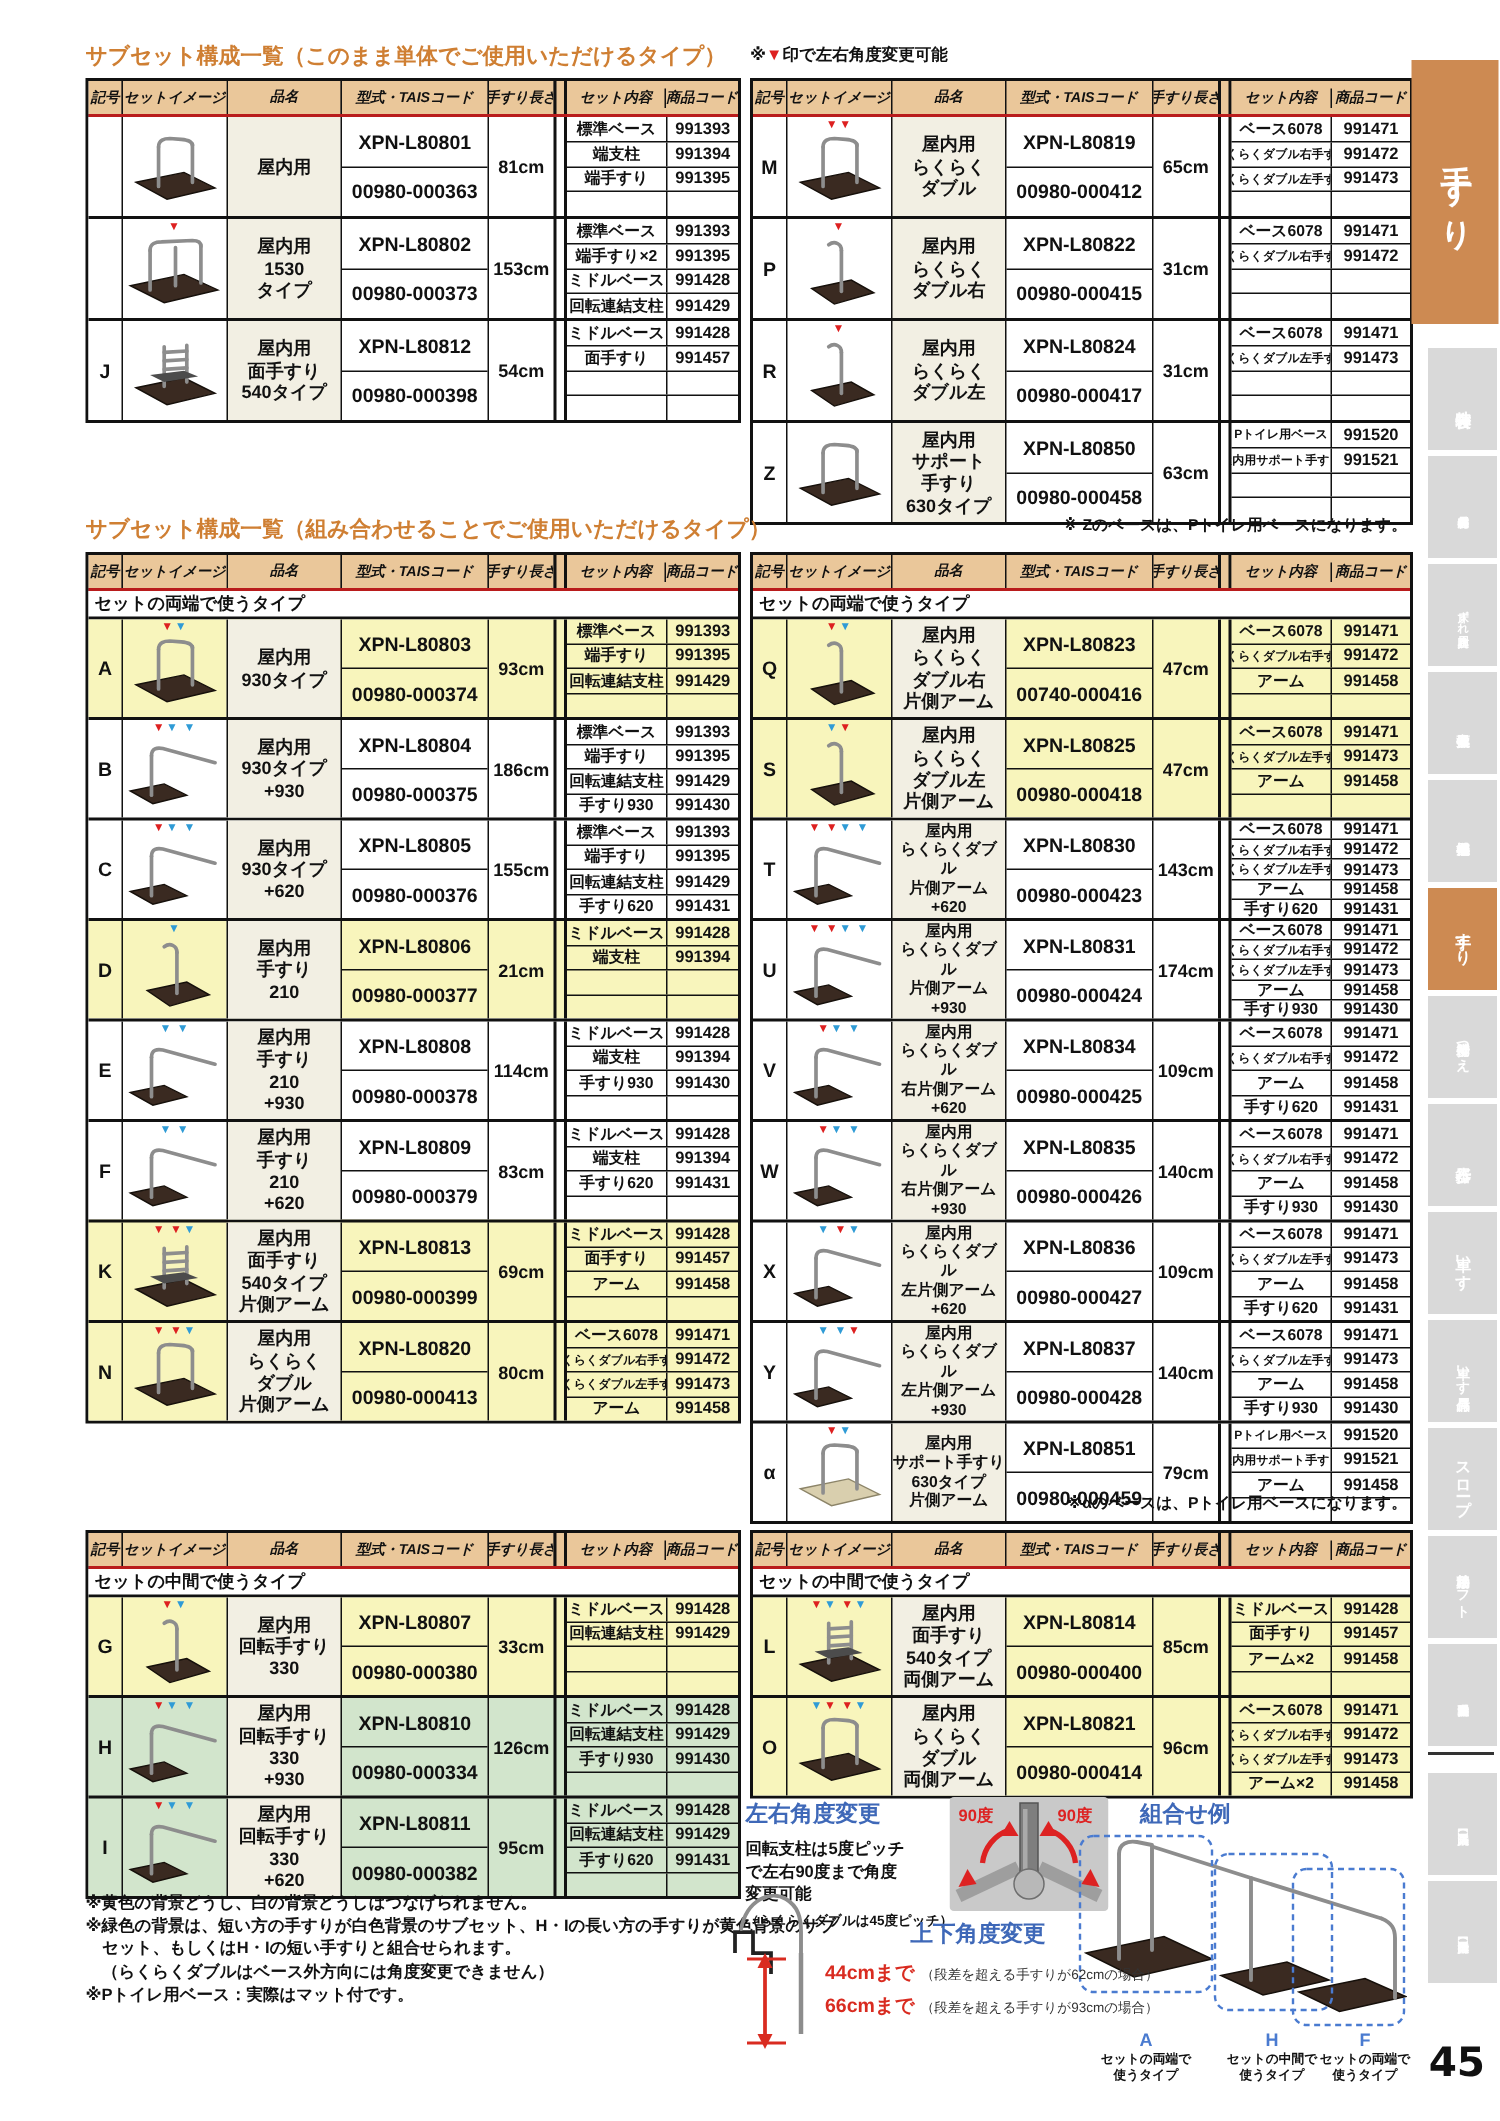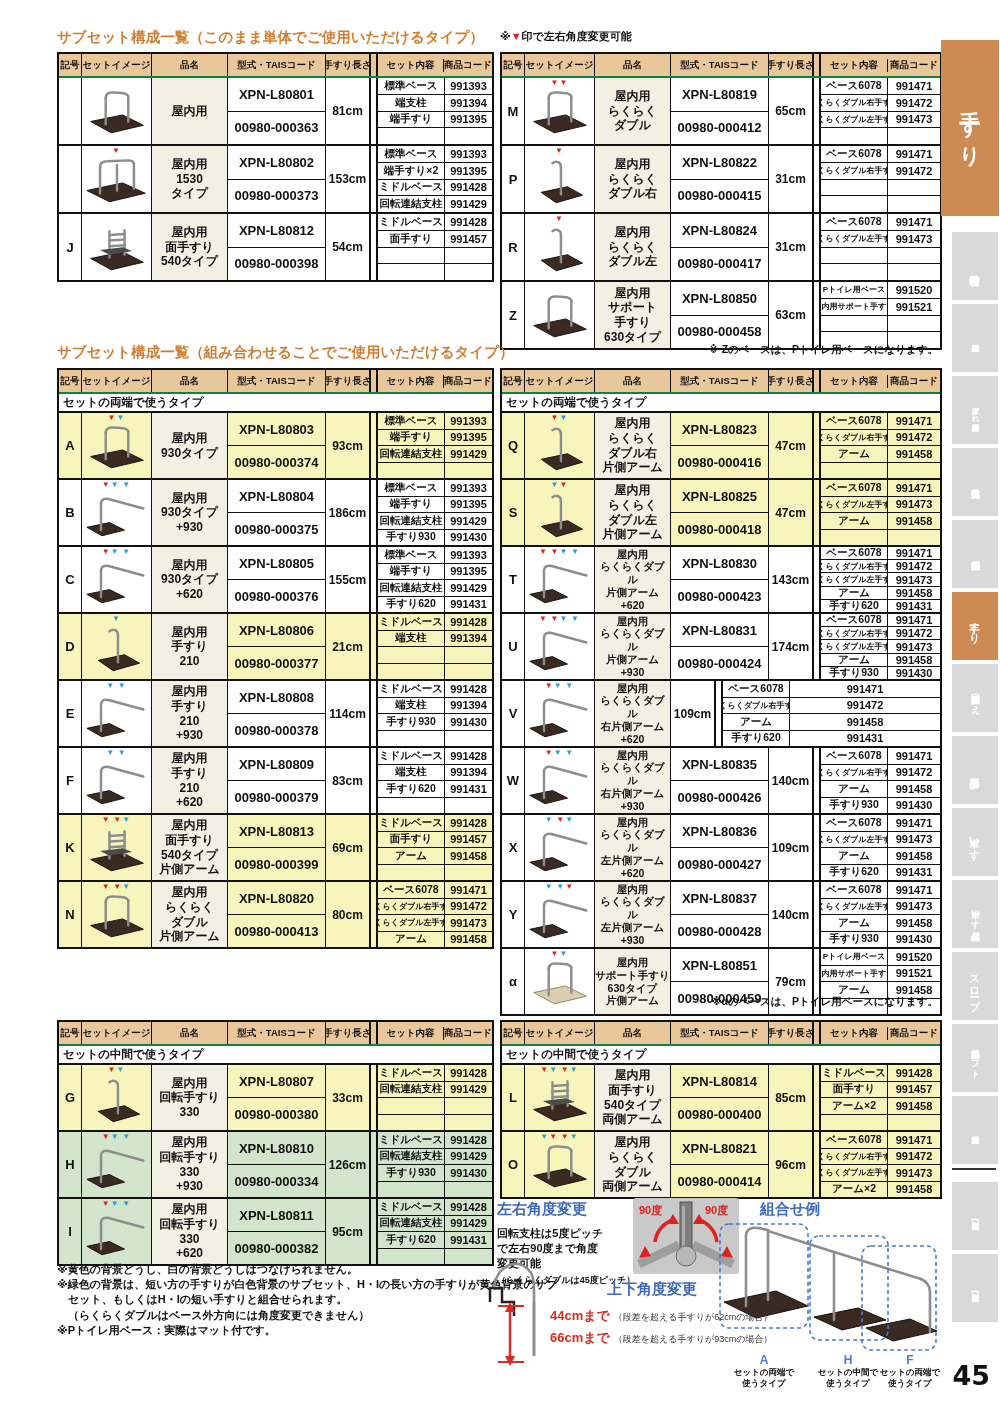--- a/index.html
+++ b/index.html
@@ -5,21 +5,21 @@
   html,body{margin:0;padding:0;background:#fff;}
   .page{position:relative;width:1000px;height:1414px;background:#fff;overflow:hidden;
         font-family:"Liberation Sans","DejaVu Sans",sans-serif;color:#111;}
   .sec-title{position:absolute;font-size:14.5px;font-weight:bold;color:#cf7f33;white-space:nowrap;}
   .note{position:absolute;font-size:11px;font-weight:bold;color:#111;white-space:nowrap;}
   .tri-r{color:#dd2020;} .tri-b{color:#2f9bd6;}
   
   .ptable{position:absolute;border:2px solid #111;background:#fff;}
   .t-l{width:433px;} .t-r{width:438px;}
   .trow{display:flex;align-items:stretch;}
-  .thead{height:22px;background:#0f172a;border-bottom:2px solid #15803d;}
+  .thead{height:22px;background:#0f172a;border-bottom:2px solid #b91c1c;font-style:italic;}
   .thead .cell{font-size:9.5px;font-weight:bold;display:flex;align-items:center;justify-content:center;overflow:hidden;white-space:nowrap;}
   .tsection{height:17px;border-bottom:2px solid #111;font-size:11.5px;font-weight:bold;
             display:flex;align-items:center;padding-left:4px;background:#fff;}
   .prow{height:65px;}
   .t1 .prow,.t2 .prow{height:66px;}
   .prow+.prow{border-top:2px solid #111;}
   .cell{box-sizing:border-box;border-left:1px solid #111;display:flex;align-items:center;justify-content:center;}
   .cell:first-child{border-left:none;}
   .c-letter{width:22px;font-size:13px;font-weight:bold;}
   .c-img{width:70px;position:relative;}
@@ -712,21 +712,21 @@
             <path class="tube" d="M35 10 L35 39"></path>
             <path class="tube" d="M35 10 C35 5,30 3,26 6"></path>
           </svg>
         </div>
         <div class="cell c-name" style="font-size: 12px;">屋内用
 らくらく
 ダブル右
 片側アーム</div>
         <div class="cell c-model">
           <div class="m-top">XPN-L80823</div>
-          <div class="m-bot">00980-000416</div>
+          <div class="m-bot">00740-000416</div>
         </div>
         <div class="cell c-len">47cm</div>
         <div class="cell c-gap"></div>
         <div class="cell c-items">
           <div class="item">
             <div class="in">ベース6078</div>
             <div class="ic">991471</div>
           </div>
           <div class="item">
             <div class="in sm">らくらくダブル右手すり</div>
@@ -874,20 +874,24 @@
           <svg viewBox="0 0 68 52" width="64" height="50" class="pimg">
             <polygon class="mat" points="2,38 26,33 42,41 18,47"></polygon>
             <path class="tube" d="M17 13 L17 41"></path>
             <path class="tube" d="M17 13 C17 8,21 7,25 8 L62 18"></path>
           </svg>
         </div>
         <div class="cell c-name" style="font-size: 10.5px;">屋内用
 らくらくダブル
 右片側アーム
 +620</div>
+        <div class="cell c-model">
+          <div class="m-top">XPN-L80834</div>
+          <div class="m-bot">00980-000425</div>
+        </div>
         <div class="cell c-len">109cm</div>
         <div class="cell c-gap"></div>
         <div class="cell c-items">
           <div class="item">
             <div class="in">ベース6078</div>
             <div class="ic">991471</div>
           </div>
           <div class="item">
             <div class="in sm">らくらくダブル右手すり</div>
             <div class="ic">991472</div>

